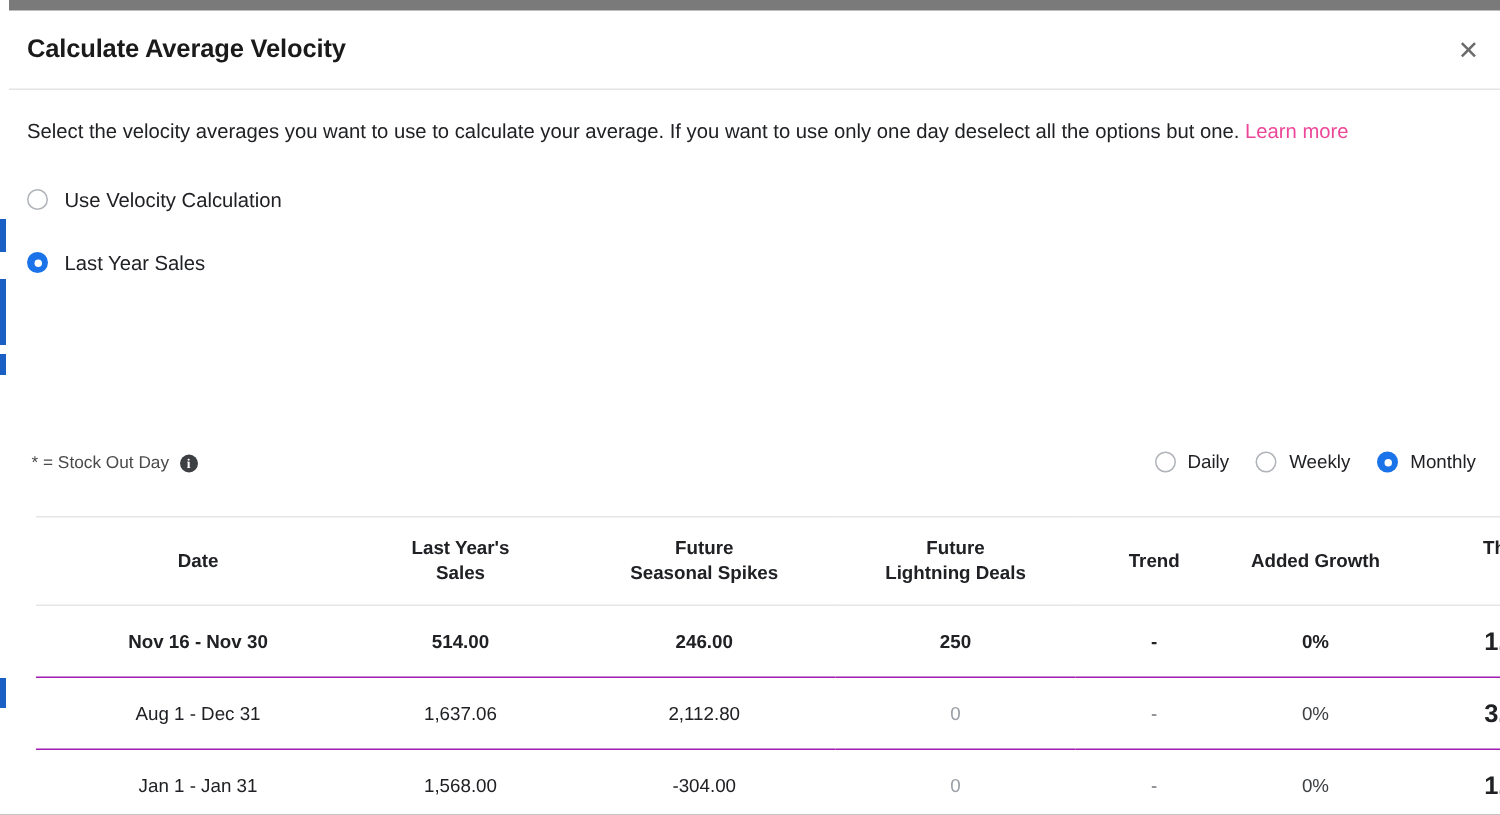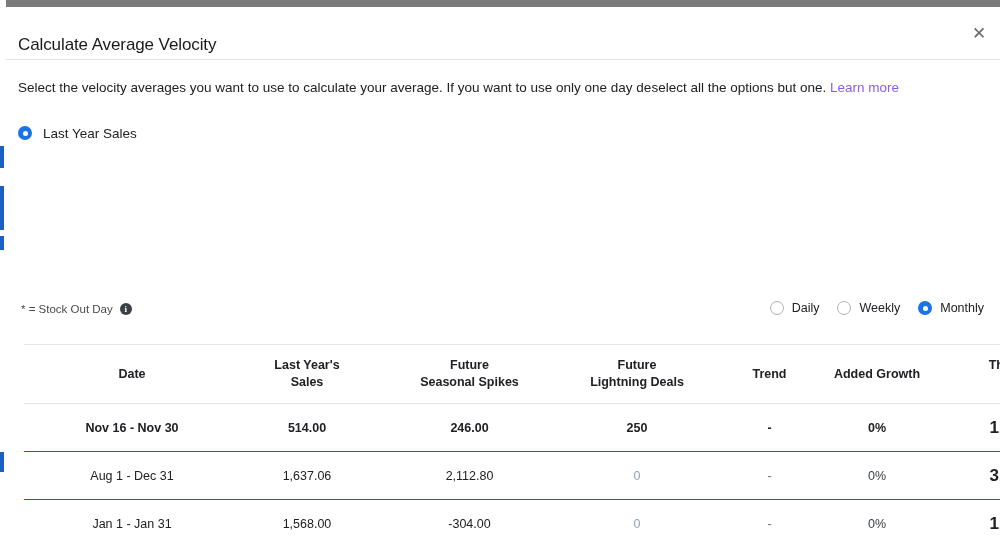--- a/index.html
+++ b/index.html
@@ -52,23 +52,23 @@
   }
 
   .modal-header {
     position: relative;
     height: 52px;
     border-bottom: 1px solid #e4e4e4;
   }
   .modal-title {
     position: absolute;
     left: 12px;
-    top: 28px;
+    top: 16px;
     font-size: 17px;
-    font-weight: normal;
+    font-weight: bold;
     color: #1a1a1a;
     letter-spacing: -0.1px;
   }
   .close-btn {
     position: absolute;
     right: 8px;
     top: 14px;
     width: 26px;
     height: 26px;
     line-height: 26px;
@@ -86,21 +86,21 @@
 
   .desc {
     position: absolute;
     left: 12px;
     top: 20px;
     font-size: 13.5px;
     color: #202124;
     white-space: nowrap;
   }
   .desc a {
-    color: #8b5cf6;
+    color: #ec4899;
     text-decoration: none;
   }
 
   
   .radio-list {
     position: absolute;
     left: 12px;
     top: 52px;
   }
   .radio-row {
@@ -253,20 +253,24 @@
   </div>
 
   <div class="modal-body">
 
     <div class="desc">
       <span>Select the velocity averages you want to use to calculate your average. If you want to use only one day deselect all the options but one.</span>
       <a href="#">Learn more</a>
     </div>
 
     <div class="radio-list">
+      <div class="radio-row">
+        <span class="radio"></span>
+        <span class="radio-label">Use Velocity Calculation</span>
+      </div>
       <div class="radio-row">
         <span class="radio checked"></span>
         <span class="radio-label">Last Year Sales</span>
       </div>
     </div>
 
     <div class="stockout">
       <span>* = Stock Out Day</span>
       <span class="info-icon">i</span>
     </div>

